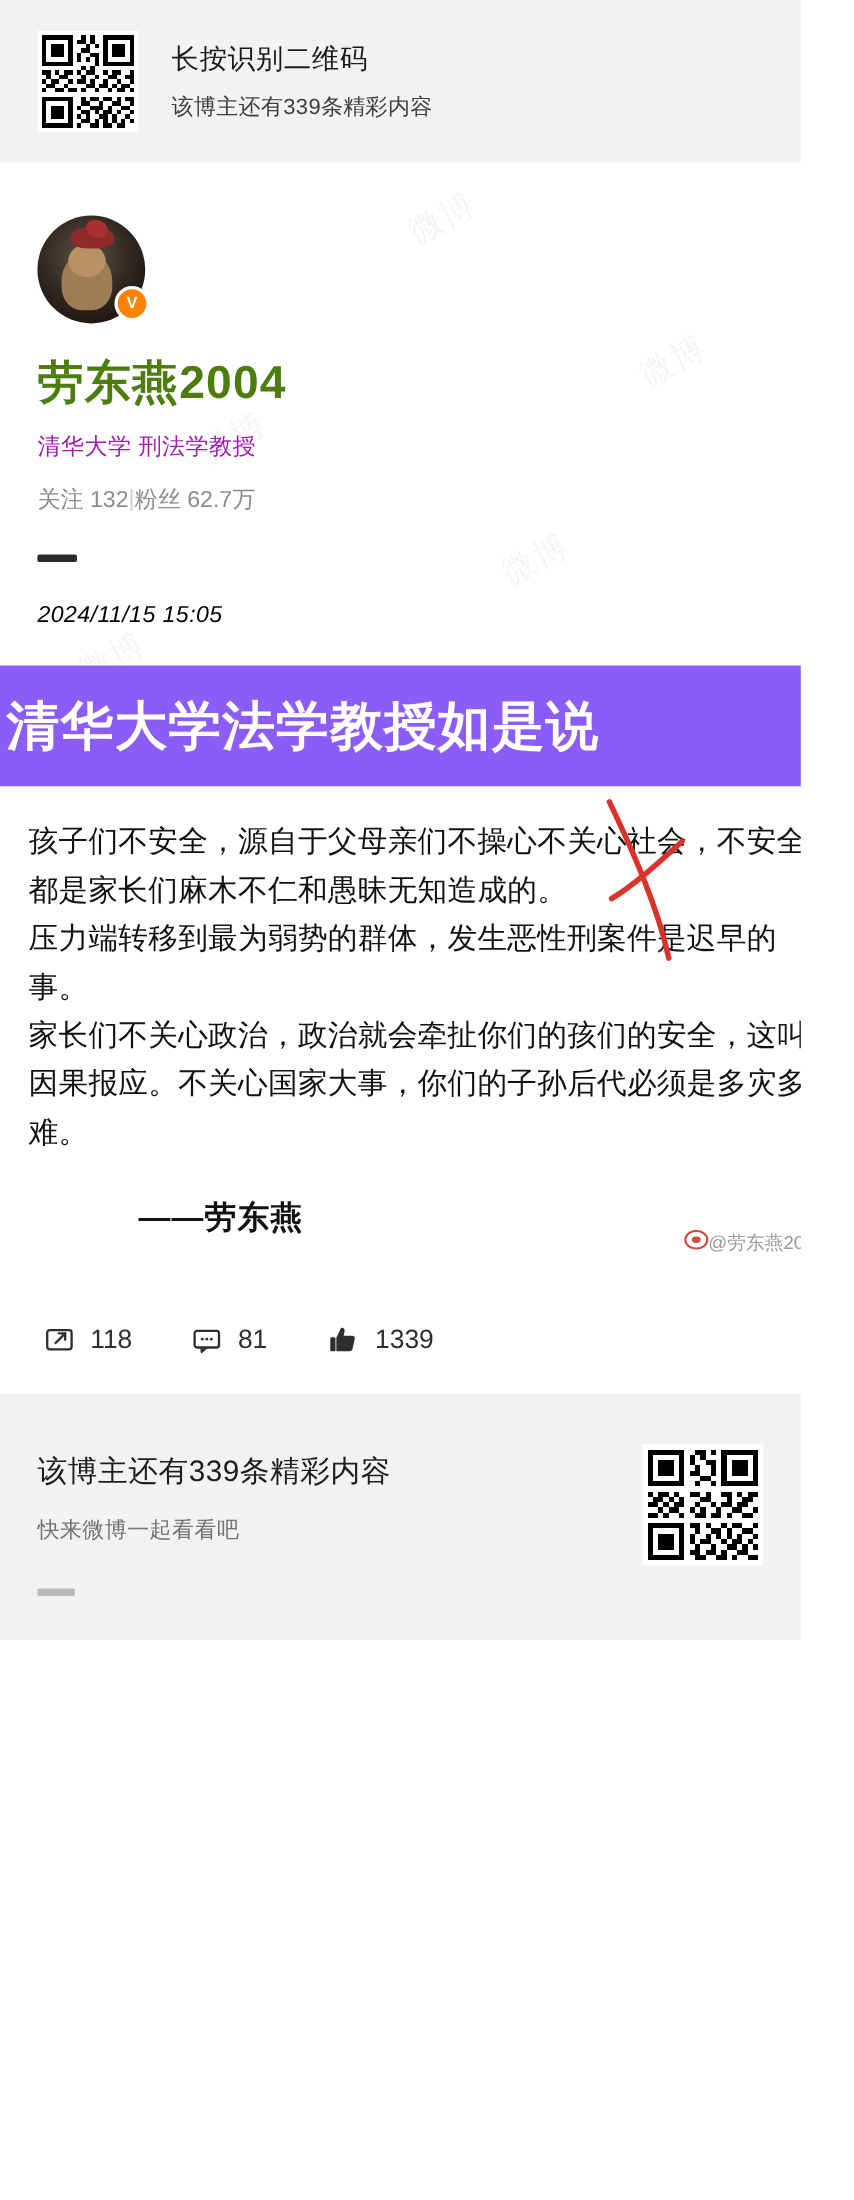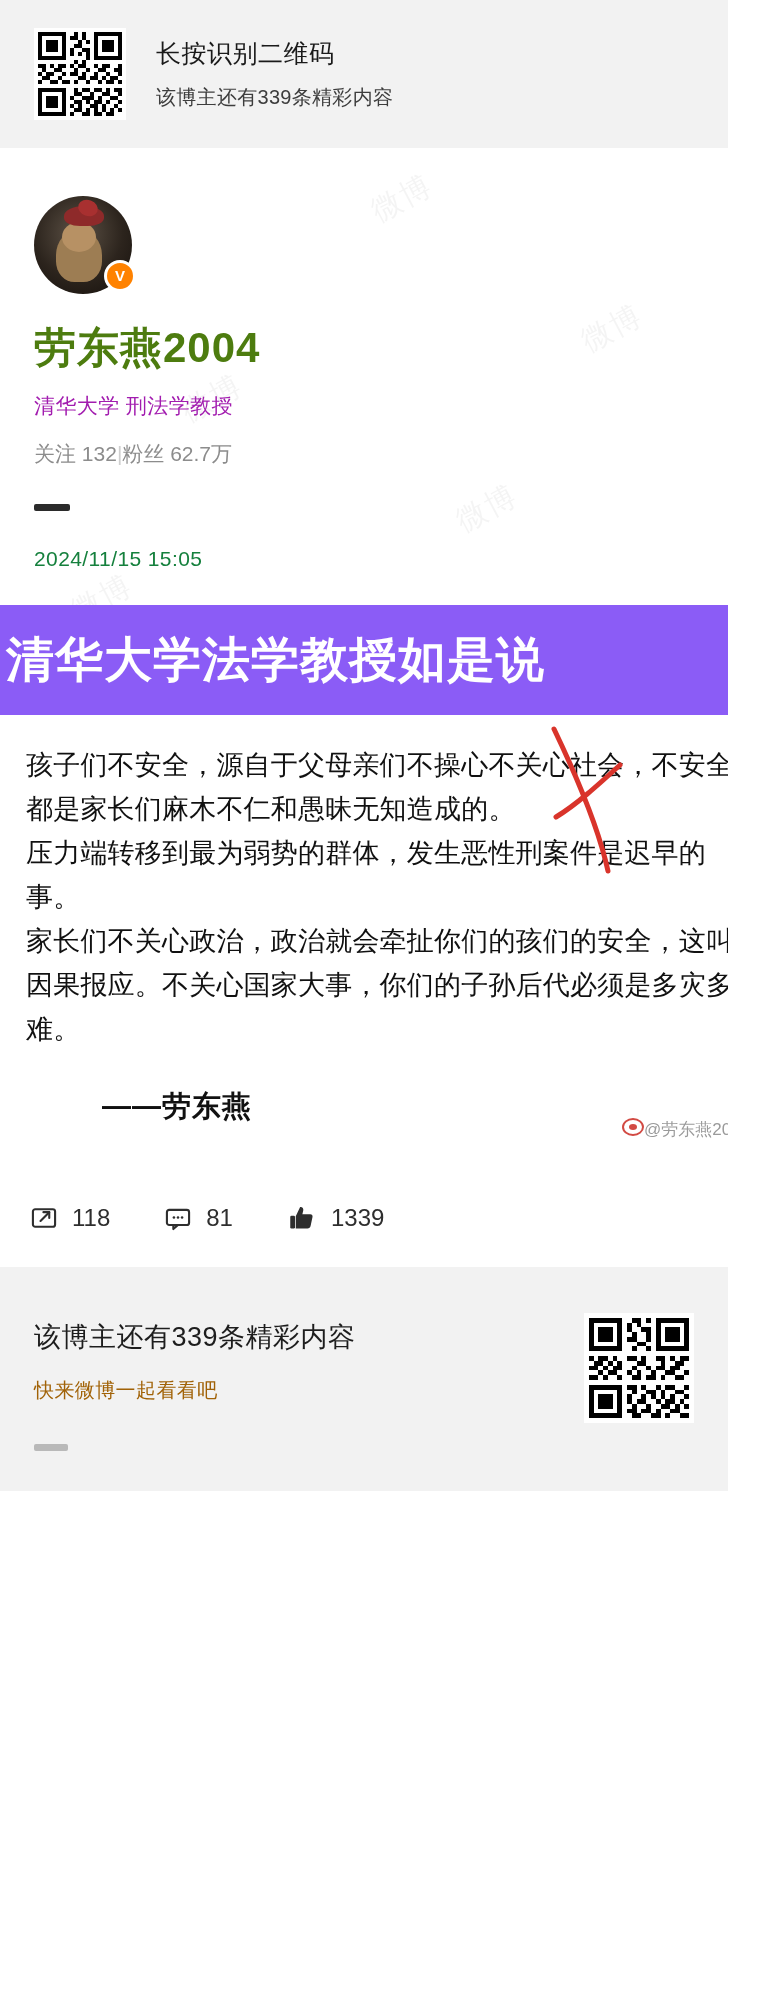--- a/index.html
+++ b/index.html
@@ -169,22 +169,23 @@
   .handle-bar {
     margin-top: 36px;
     width: 36px;
     height: 7px;
     background: #2b2b2b;
     border-radius: 2px;
   }
   .timestamp {
     margin-top: 36px;
     font-size: 21px;
-    color: #15803d;
+    color: #000000;
     letter-spacing: 0.4px;
+    font-style: italic;
   }
   .post-text {
     margin-top: 26px;
     font-size: 26px;
     line-height: 52px;
     color: #141414;
     letter-spacing: 0.5px;
     text-align: justify;
     padding-right: 10px;
   }
@@ -218,21 +219,21 @@
   }
   .img-body p {
     margin: 0;
     font-size: 27px;
     line-height: 44px;
     color: #111111;
     letter-spacing: 0.2px;
   }
   .img-signature {
     margin-top: 36px;
-    margin-left: 76px;
+    margin-left: 100px;
     font-size: 29px;
     font-weight: bold;
     color: #111111;
     letter-spacing: 1px;
   }
   .red-mark {
     position: absolute;
     left: 546px;
     top: 10px;
     width: 96px;
@@ -266,21 +267,21 @@
     height: 6px;
     border-radius: 50%;
     background: #d24a43;
   }
 
   
   .actions {
     display: flex;
     align-items: center;
     gap: 54px;
-    padding: 30px 34px 34px 30px;
+    padding: 30px 34px 34px 40px;
     background: #ffffff;
   }
   .action {
     display: flex;
     align-items: center;
     gap: 14px;
     font-size: 24px;
     color: #2e2e2e;
   }
   .action svg { display: block; }
@@ -301,21 +302,21 @@
     gap: 22px;
     padding-top: 6px;
   }
   .bottom-title {
     font-size: 27px;
     color: #1d1d1d;
     letter-spacing: 0.5px;
   }
   .bottom-sub {
     font-size: 20px;
-    color: #a16207;
+    color: #737373;
     letter-spacing: 0.4px;
   }
   .bottom-handle {
     margin-top: 18px;
     width: 34px;
     height: 7px;
     background: #b9b9b9;
     border-radius: 2px;
   }
   .qr-bottom {

